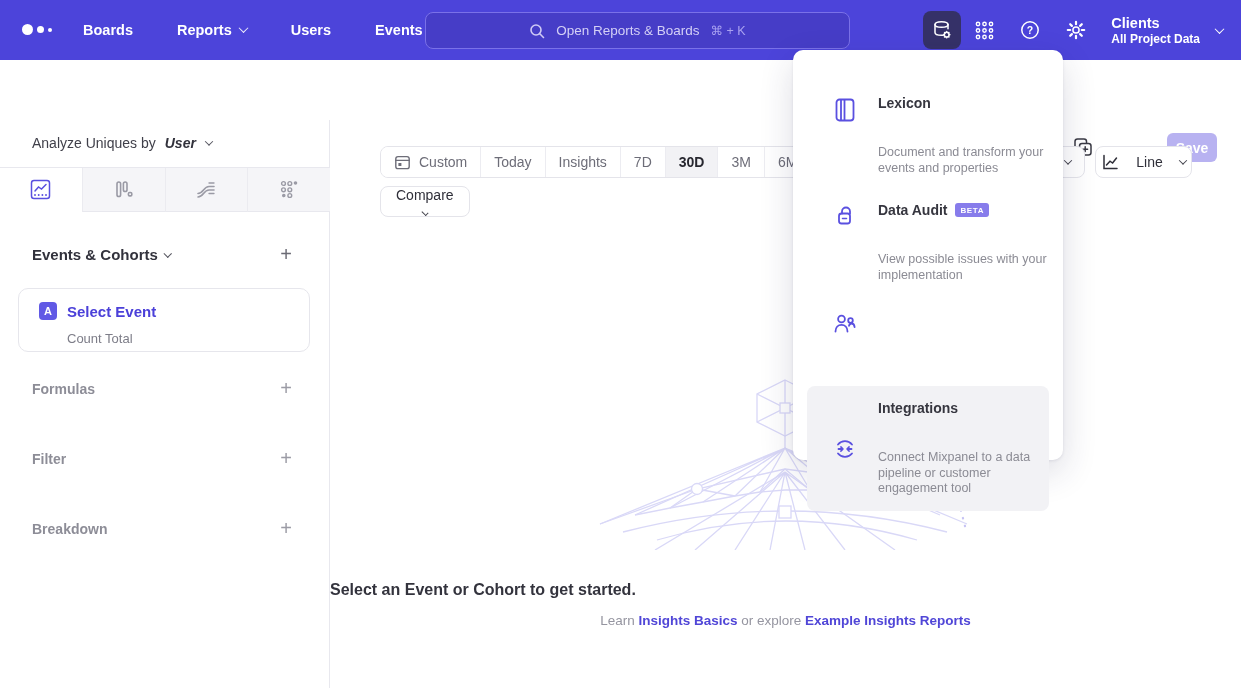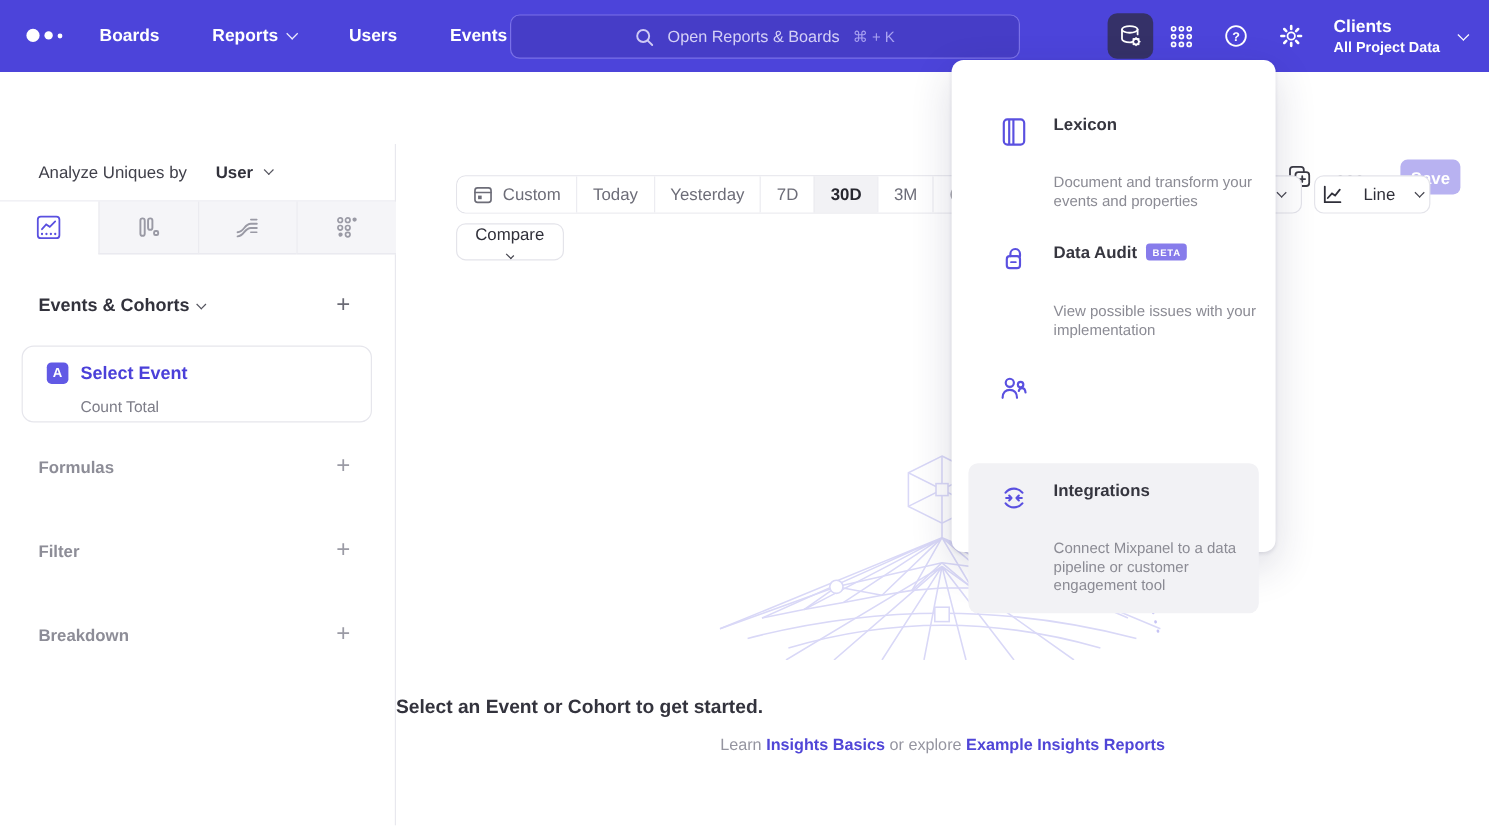--- a/index.html
+++ b/index.html
@@ -38,21 +38,21 @@
   .rpt-title { position:absolute; left:40px; top:80px; font-size:17px; font-weight:700; color:#32323c; }
   .rpt-desc  { position:absolute; left:119px; top:83px; font-size:14px; color:#9b9ba6; cursor:text; }
   .hdr-icn { position:absolute; top:76px; color:#3a3a44; cursor:pointer; }
   .dots3 { display:flex; gap:4px; } .dots3 i { width:4px; height:4px; border-radius:50%; background:#3a3a44; }
   .save-btn { position:absolute; left:1167px; top:73px; width:50px; height:29px; border:none; border-radius:6px;
     background:#b8b2f1; color:#fff; font-size:14px; font-weight:600; font-family:inherit; cursor:default; }
 
   
   .sidebar { position:absolute; top:120px; left:0; width:330px; bottom:0; background:#fff; border-right:1px solid #e8e8ee; }
   .analyze { position:absolute; left:32px; top:15px; font-size:14px; color:#40404a; display:flex; align-items:center; gap:6px; }
-  .analyze b { font-weight:700; color:#32323c; margin-left:18px; }
+  .analyze b { font-weight:700; color:#32323c; margin-left:3px;font-style:italic; }
   .analyze .chev { width:6px; height:6px; margin-left:4px; color:#55555f; }
   .chart-tabs { position:absolute; top:47px; left:0; width:330px; height:45px; display:flex; border-top:1px solid #e8e8ee; }
   .ctab { flex:1; display:flex; align-items:center; justify-content:center; background:#f5f5f8;
     border-bottom:1px solid #e8e8ee; border-left:1px solid #ebebf0; color:#9a9aa5; cursor:pointer; }
   .ctab:first-child { border-left:none; }
   .ctab.sel { background:#fff; border-bottom:1px solid #fff; color:#5a50e0; }
   .side-sec { position:absolute; left:32px; display:flex; align-items:center; gap:7px; font-size:15px; font-weight:700; color:#32323c; }
   .side-sec .chev { width:5.5px; height:5.5px; color:#55555f; }
   .side-sec.dim { color:#8d8d97; font-size:14px; font-weight:600; }
   .plus { position:absolute; left:276px; width:20px; height:20px; font-size:20px; line-height:19px; text-align:center;
@@ -79,21 +79,21 @@
     padding-right:13px; color:#44444e; cursor:pointer; z-index:5; }
   .interval-btn .chev { width:6px; height:6px; }
   .chart-btn { position:absolute; left:1095px; top:146px; width:97px; height:32px; background:#fff;
     border:1px solid #e4e4ea; border-radius:8px; display:flex; align-items:center; justify-content:center; gap:17px;
     font-size:14px; color:#2f2f39; cursor:pointer; z-index:5; }
 
   
   .panel { position:absolute; left:793px; top:50px; width:270px; height:410px; background:#fff; border-radius:10px;
     box-shadow:0 12px 34px rgba(38,38,82,.16), 0 1px 3px rgba(38,38,82,.10); z-index:40; padding-top:32px; }
   .menu-item { display:flex; gap:20px; padding:13px 16px 13px 39px; cursor:pointer; }
-  .menu-item.hl { margin:2px 14px 0; padding:14px 14px 14px 25px; background:#f2f2f5; border-radius:8px; }
+  .menu-item.hl { margin:2px 14px 0; padding:14px 14px 14px 25px; background:#f2f2f5; border-radius:8px;align-items:center; }
   .mi-icon { flex:0 0 26px; color:#5a50e0; padding-top:2px; }
   .mi-title { font-size:14px; font-weight:600; color:#36363f; margin-bottom:5px; display:flex; align-items:center; gap:8px; }
   .mi-desc { font-size:12.5px; color:#8b8b94; line-height:15.5px; max-width:172px;margin-top:34px; }
   .beta { background:#877ceb; color:#fff; font-size:8px; font-weight:700; letter-spacing:.6px;
     padding:2.5px 5px; border-radius:3px; }
   .mh-lex { min-height:86px; } .mh-aud { min-height:95px; } .mh-coh { min-height:88px; }
 
   
   .illus { position:absolute; left:595px; top:372px; z-index:1; }
   .empty-title { position:absolute; left:330px; right:0; top:581px; text-align:left;
@@ -278,21 +278,21 @@
         <rect x="1.8" y="2.6" width="13.4" height="12" rx="2.2"></rect>
         <path d="M1.8 6.4h13.4"></path>
         <rect x="4.4" y="9" width="3" height="3" fill="#6d6d78" stroke="none"></rect>
       </svg>
       <span>Custom</span>
     </div>
     <div class="range-btn">
         <span>Today</span>
       </div>
     <div class="range-btn">
-        <span>Yesterday</span>
+        <span>Insights</span>
       </div>
     <div class="range-btn">
         <span>7D</span>
       </div>
     <div class="range-btn sel">
         <span>30D</span>
       </div>
     <div class="range-btn">
         <span>3M</span>
       </div>

